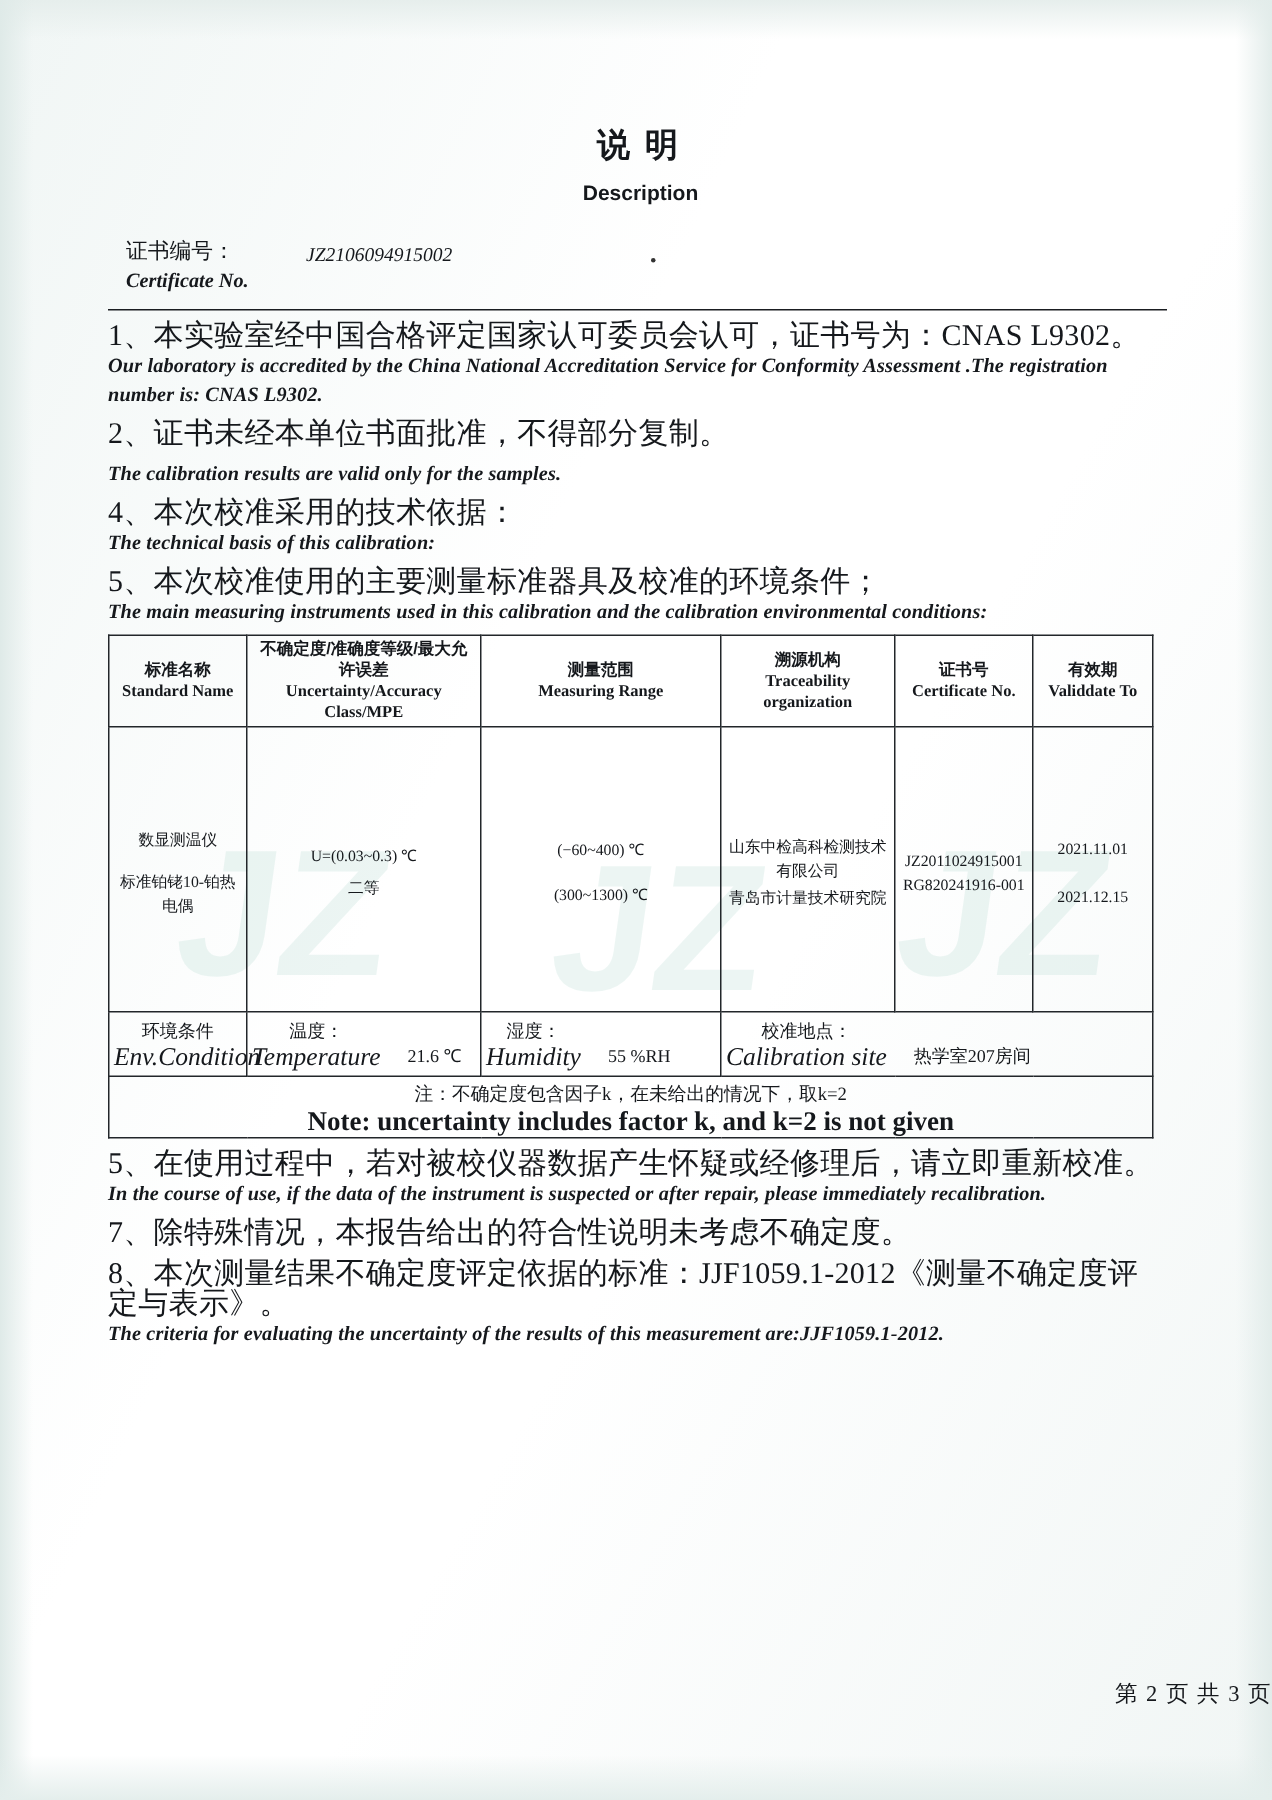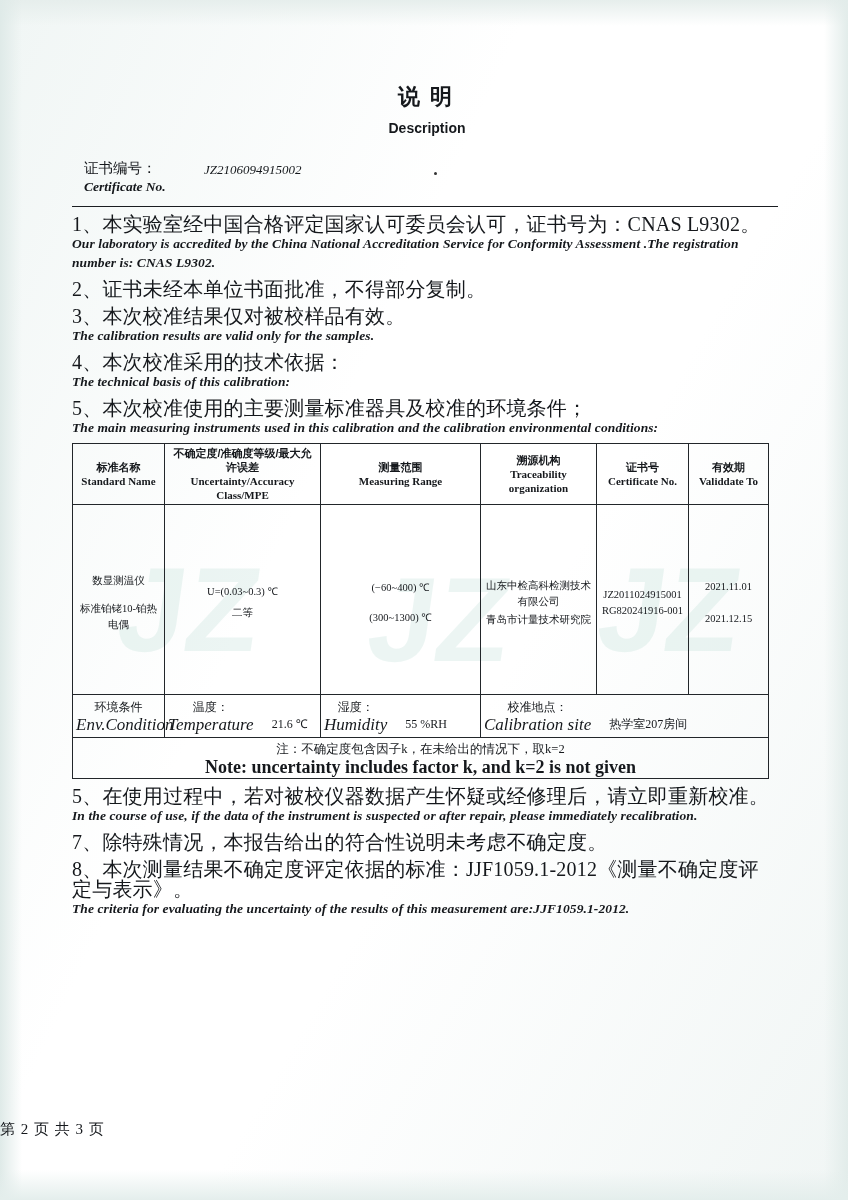--- a/index.html
+++ b/index.html
@@ -187,21 +187,21 @@
     font-size: 12.5px;
     line-height: 18px;
   }
   .noterow .noteen { font-weight: 700; font-size: 18px; }
 
   .footer {
     position: absolute;
     left: 0;
     right: 0;
     top: 1120px;
-    text-align: left;
+    text-align: right;
     font-size: 15px;
     letter-spacing: 1px;
   }
   .dot-mark {
     position: absolute;
     left: 362px;
     top: 112px;
     width: 3px;
     height: 3px;
     background: #333;
@@ -241,21 +241,20 @@
     <div class="clause">
       <div class="cn">1、本实验室经中国合格评定国家认可委员会认可，证书号为：CNAS L9302。</div>
       <div class="en">Our laboratory is accredited by the China National Accreditation Service for Conformity Assessment .The registration number is: CNAS L9302.</div>
     </div>
 
     <div class="clause">
       <div class="cn">2、证书未经本单位书面批准，不得部分复制。</div>
     </div>
 
     <div class="clause">
-      <div class="cn">3、本次校准结果仅对被校样品有效。</div>
       <div class="en">The calibration results are valid only for the samples.</div>
     </div>
 
     <div class="clause">
       <div class="cn">4、本次校准采用的技术依据：</div>
       <div class="en">The technical basis of this calibration:</div>
     </div>
 
     <div class="clause">
       <div class="cn">5、本次校准使用的主要测量标准器具及校准的环境条件；</div>

